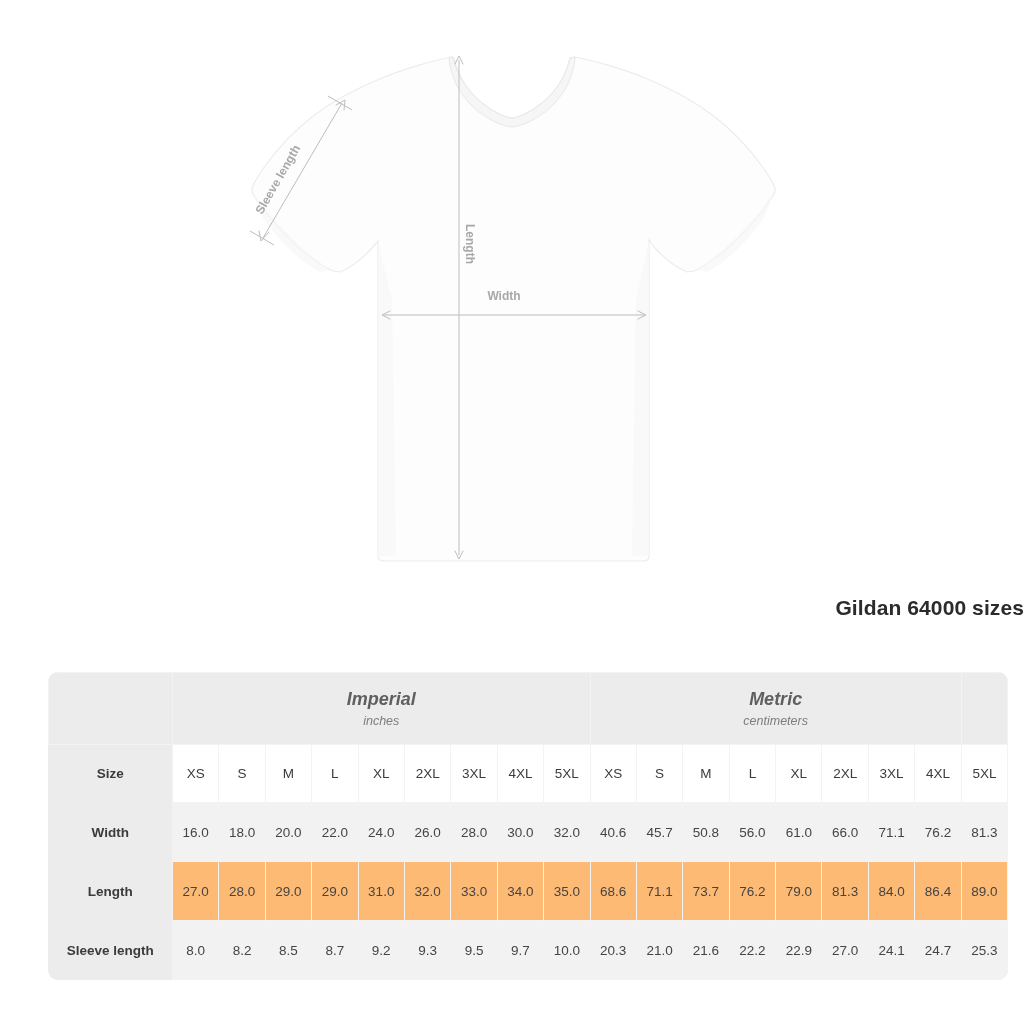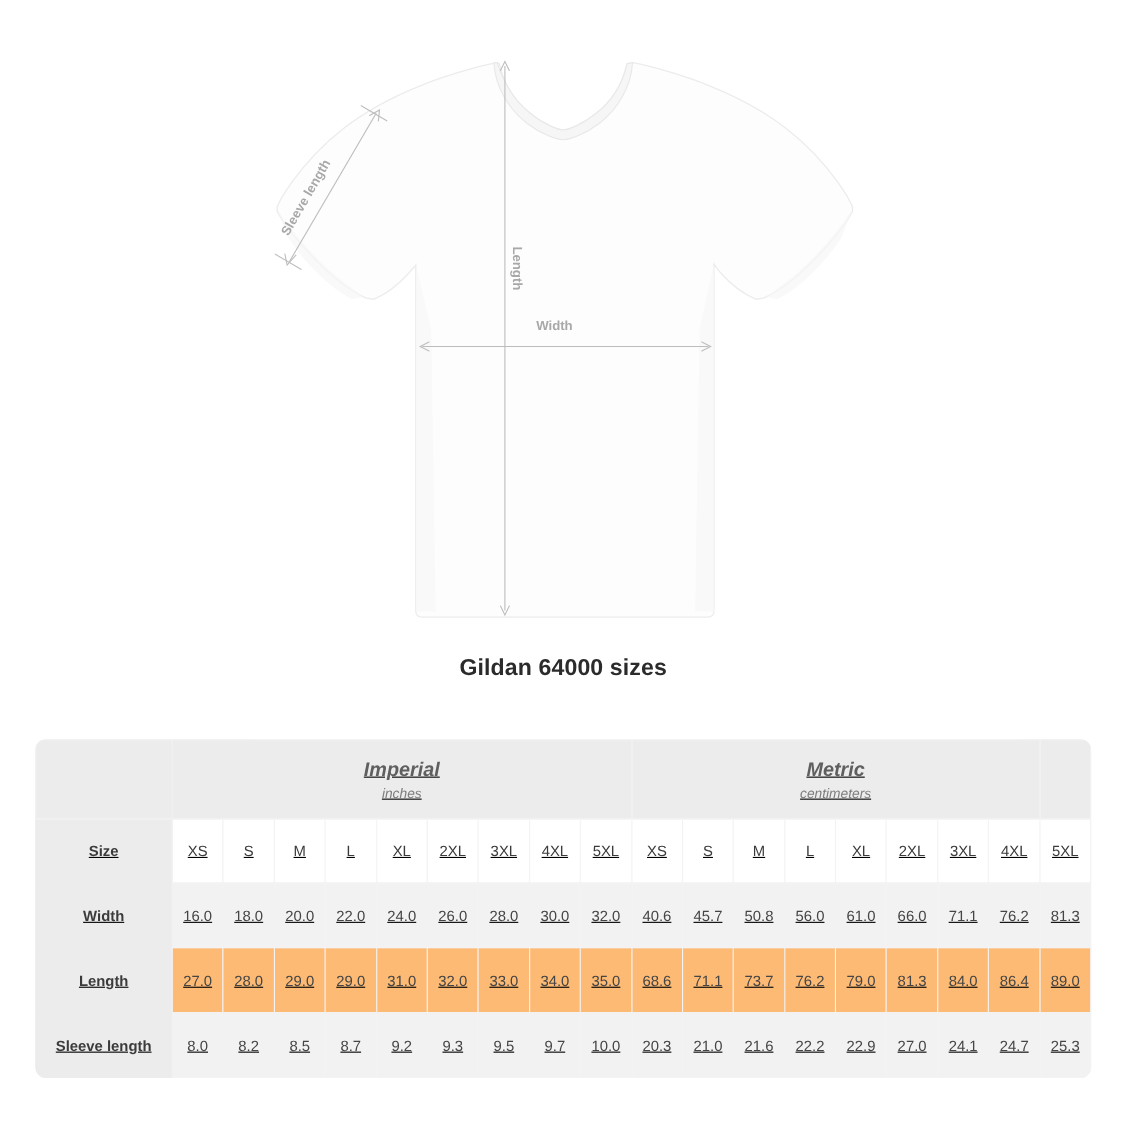--- a/index.html
+++ b/index.html
@@ -30,45 +30,44 @@
   .illustration svg {
     display: block;
   }
 
   
   .title-block {
     position: absolute;
     left: 0;
     top: 596px;
     width: 1024px;
-    text-align: center;
+    text-align: right;
   }
   .chart-title {
     font-size: 21px;
     font-weight: bold;
     color: #2b2b2b;
     letter-spacing: 0.1px;
   }
   .chart-note {
     margin-top: 10px;
     font-size: 12.5px;
     font-style: italic;
     color: #6d6d6d;
   }
 
   
   .table-wrap {
     position: absolute;
-    left: 32px;
+    left: 48px;
     top: 672px;
     width: 960px;
     border-radius: 10px;
     overflow: hidden;
     background: #ececec;
-    text-decoration: underline;
   }
   table.size-table {
     border-collapse: collapse;
     width: 960px;
     table-layout: fixed;
   }
   table.size-table td, table.size-table th {
     border: 1px solid #f3f3f3;
     text-align: center;
     vertical-align: middle;

